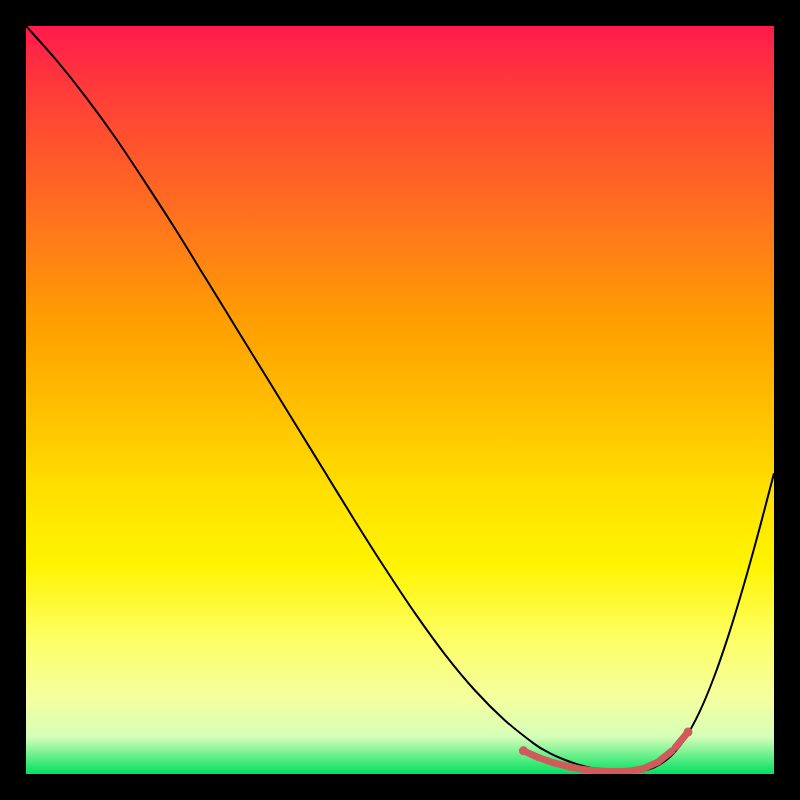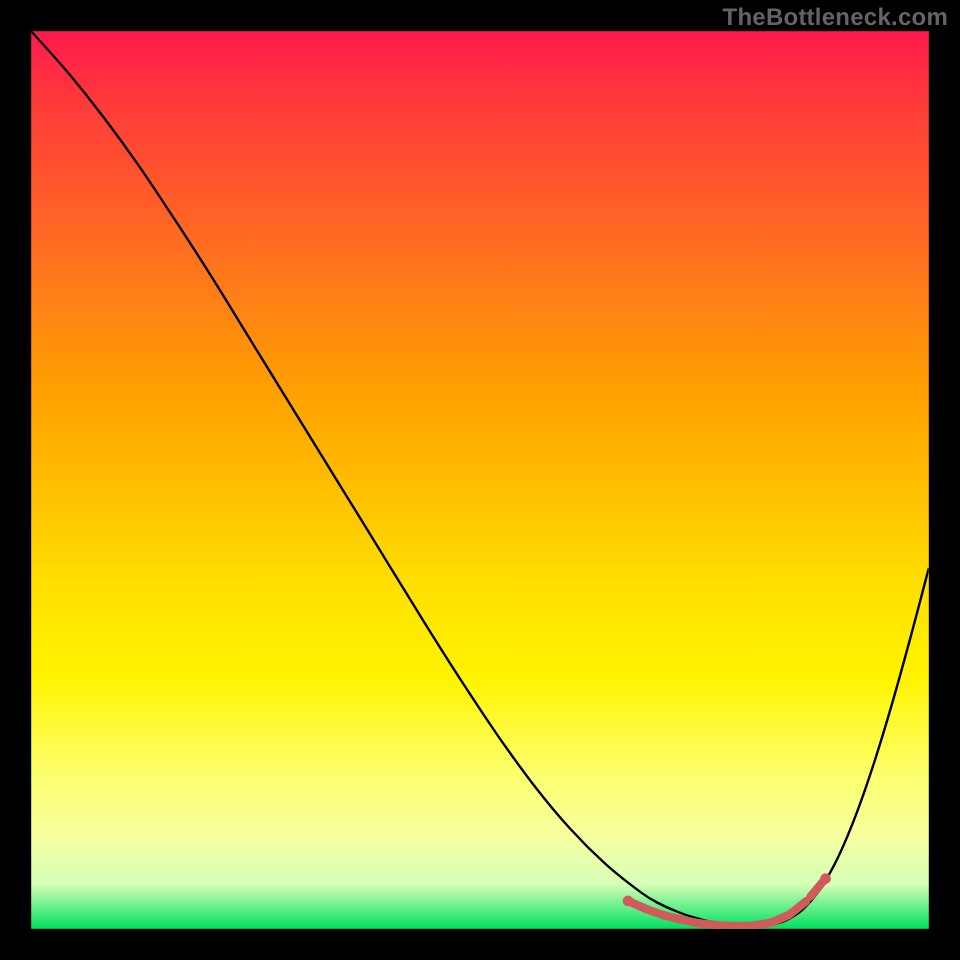--- a/index.html
+++ b/index.html
@@ -66,14 +66,13 @@
           <line x1="601.74" y1="745.45" x2="617.50" y2="742.69" stroke="#cf5b5b" stroke-width="7" stroke-linecap="round"></line>
           <line x1="617.28" y1="742.68" x2="631.88" y2="736.12" stroke="#cf5b5b" stroke-width="7" stroke-linecap="round"></line>
           <line x1="633.29" y1="735.05" x2="645.79" y2="725.05" stroke="#cf5b5b" stroke-width="7" stroke-linecap="round"></line>
           <line x1="649.38" y1="721.23" x2="659.62" y2="708.94" stroke="#cf5b5b" stroke-width="7" stroke-linecap="round"></line>
           <circle cx="497.42" cy="724.81" r="4.5" fill="#cf5b5b"></circle>
           <circle cx="661.98" cy="706.11" r="4.5" fill="#cf5b5b"></circle>
         </g>
     </svg>
   </div>
 
-  <div class="watermark">TheBottleneck.com</div>
 </div>
 
 </body></html>

